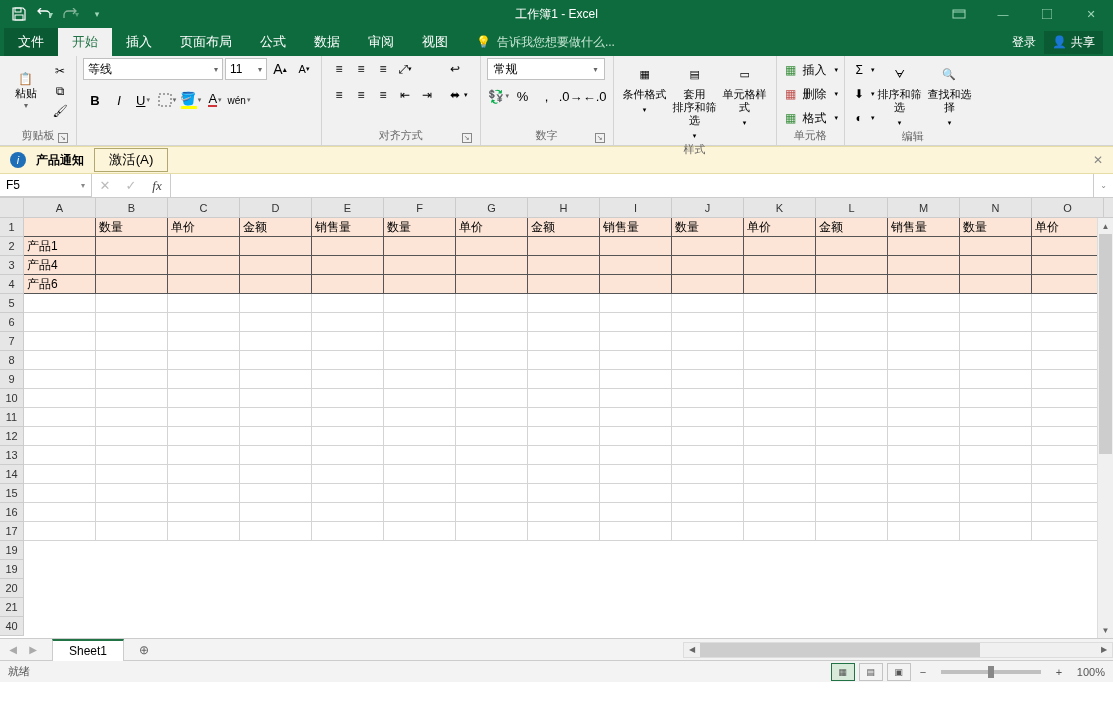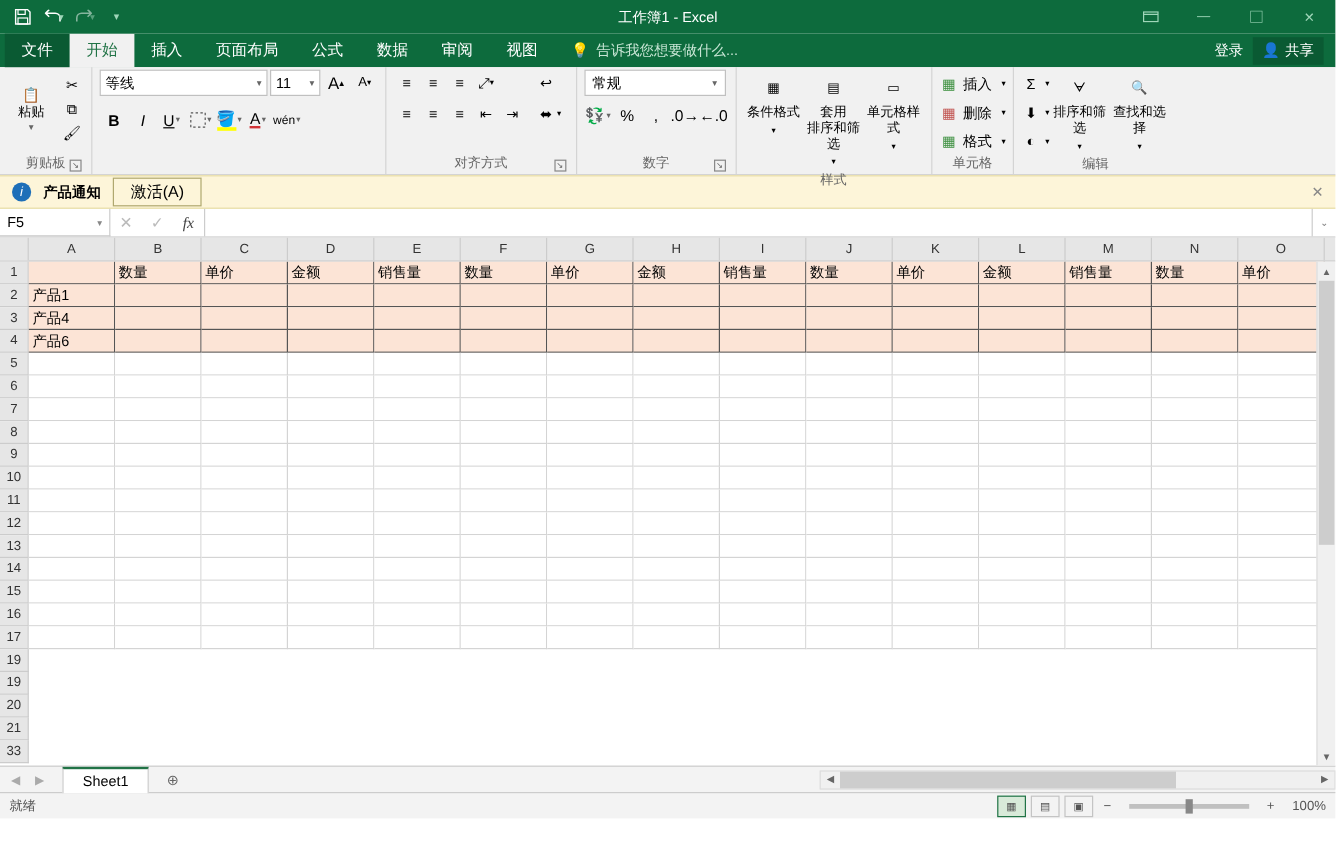--- a/index.html
+++ b/index.html
@@ -429,21 +429,21 @@
         <div class="row-h">12</div>
         <div class="row-h">13</div>
         <div class="row-h">14</div>
         <div class="row-h">15</div>
         <div class="row-h">16</div>
         <div class="row-h">17</div>
         <div class="row-h">19</div>
         <div class="row-h">19</div>
         <div class="row-h">20</div>
         <div class="row-h">21</div>
-        <div class="row-h">33</div>
+        <div class="row-h">40</div>
       </div>
     <div class="cells" id="cells">
         <div class="grid-row data-area">
           <div class="cell"></div>
           <div class="cell">数量</div>
           <div class="cell">单价</div>
           <div class="cell">金额</div>
           <div class="cell">销售量</div>
           <div class="cell">数量</div>
           <div class="cell">单价</div>

